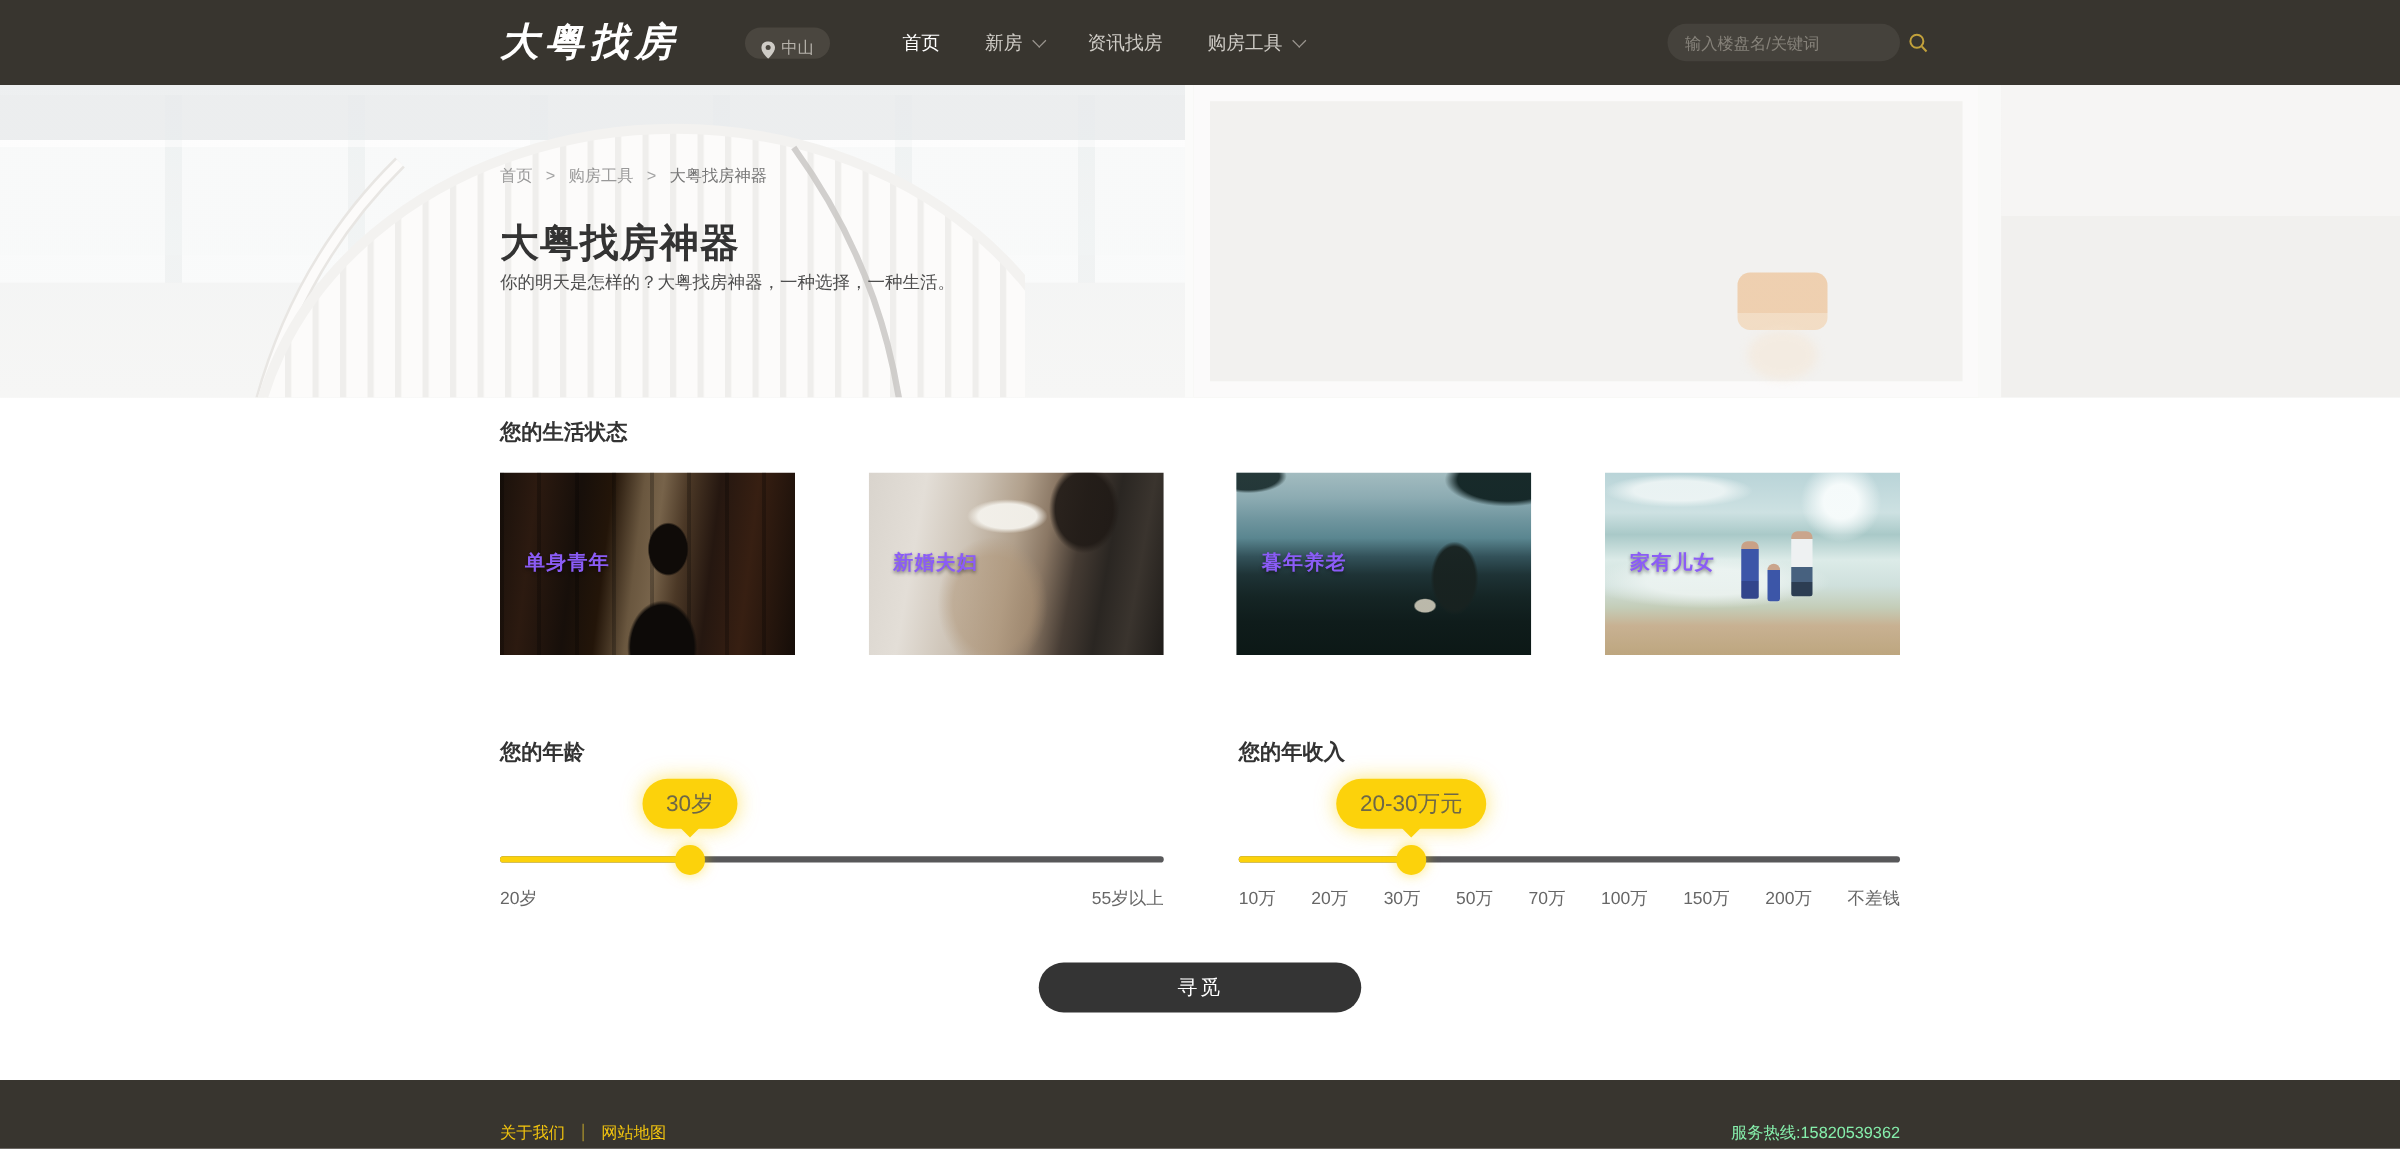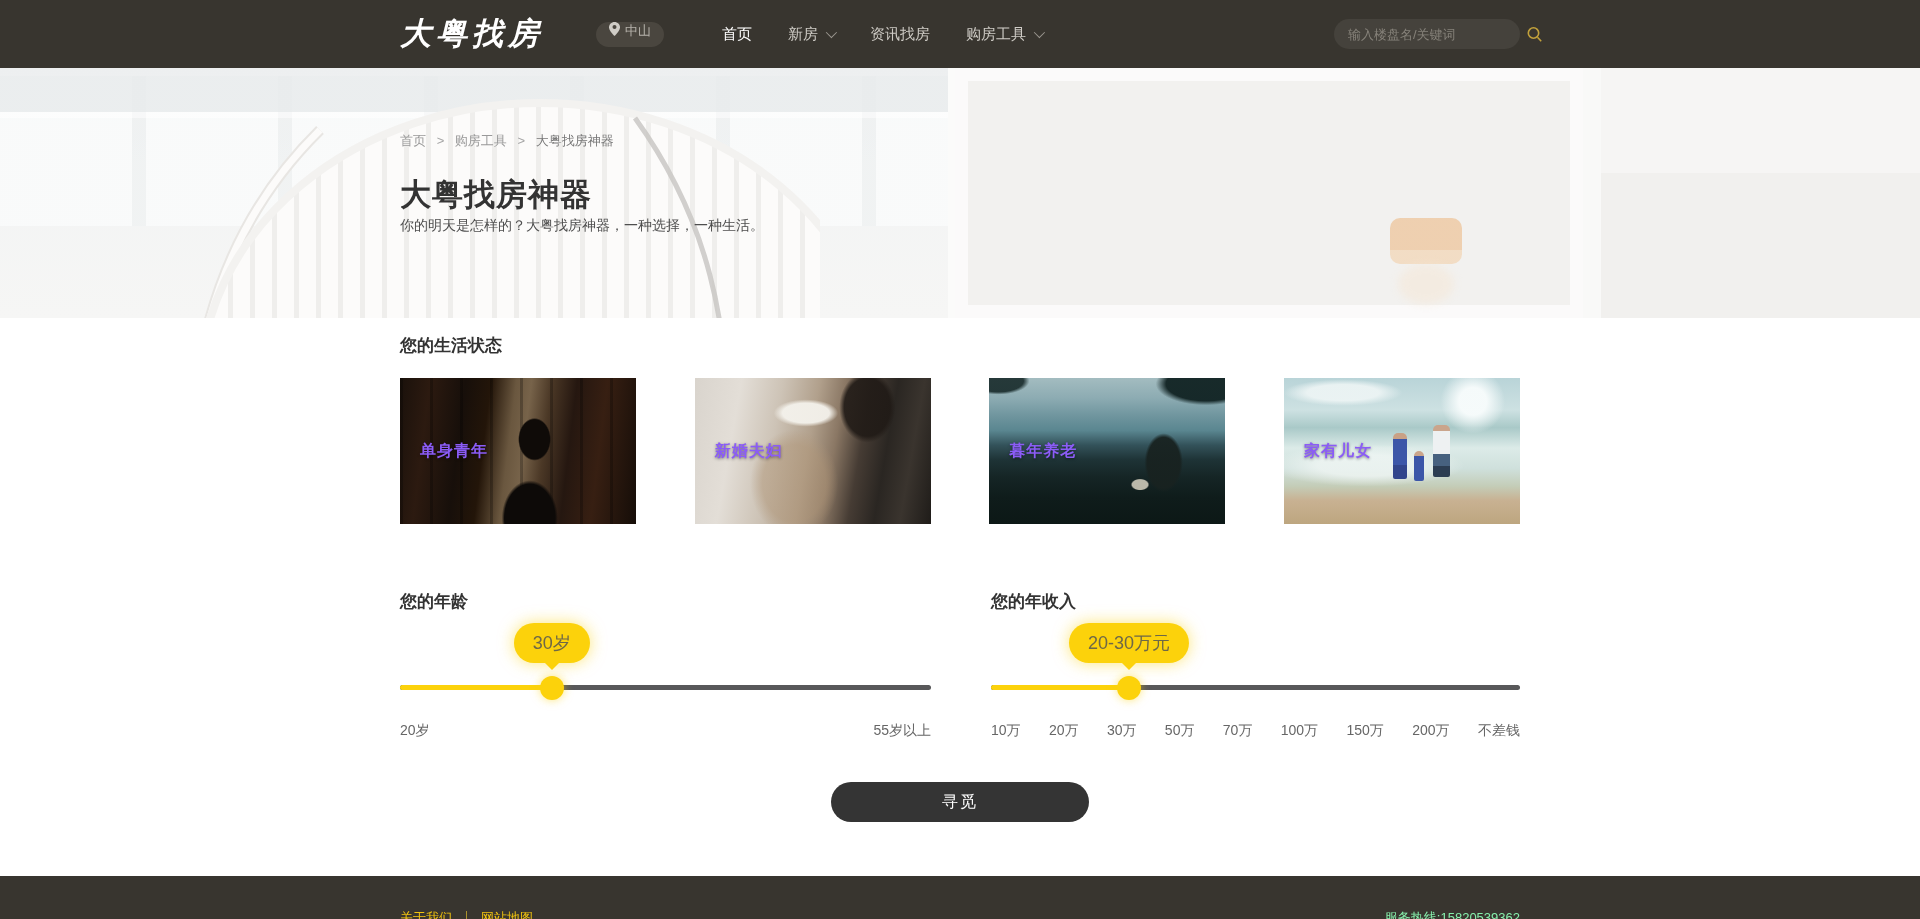--- a/index.html
+++ b/index.html
@@ -6,21 +6,21 @@
   html,body { width:1920px; height:919px; }
   body { font-family:"Liberation Sans", sans-serif; background:#fff; overflow:hidden; color:#333; }
   .container { width:1120px; margin:0 auto; position:relative; }
 
   
   .navbar { height:68px; background:#38352f; }
   .nav-inner { height:68px; display:flex; align-items:center; }
   .logo { font-family:"DejaVu Serif", serif; font-style:italic; font-weight:bold;
           font-size:31px; color:#fff; letter-spacing:5px; white-space:nowrap; cursor:pointer; }
   .loc-pill { margin-left:52px; background:#4a463f; border-radius:13px; height:25px;
-              display:flex; align-items:flex-start; padding:0 13px; cursor:pointer; }
+              display:flex; align-items:flex-end; padding:0 13px; cursor:pointer; }
   .loc-pill svg { margin-right:5px; }
   .loc-label { color:#b6b2ab; font-size:13px; }
   .menu { display:flex; margin-left:40px; align-items:center; }
   .menu-item { color:#cfccc6; font-size:15px; padding:0 18px; cursor:pointer; display:flex; align-items:center; white-space:nowrap; }
   .menu-item.active { color:#fff; }
   .caret { display:inline-block; width:8px; height:8px; border-right:1.6px solid #9a968f;
            border-bottom:1.6px solid #9a968f; transform:rotate(45deg) translateY(-2px); margin-left:8px; }
   .search-box { margin-left:auto; width:186px; height:30px; background:#45423c; border-radius:15px;
                 display:flex; align-items:center; padding:0 10px 0 14px; }
   .search-box input { flex:1; background:transparent; border:none; outline:none;
@@ -105,21 +105,21 @@
   .fill  { position:absolute; left:0; top:71px; height:5px; background:#fcd20b; border-radius:3px; }
   .handle { position:absolute; top:73.5px; width:24px; height:24px; border-radius:50%;
             background:#fcd20b; transform:translate(-50%,-50%); cursor:grab;
             box-shadow:0 0 10px rgba(252,210,11,.55); }
   .tooltip { position:absolute; top:9px; transform:translateX(-50%);
              background:#fcd20b; color:#6e6847; font-size:18px; line-height:40px; height:40px;
              padding:0 19px; border-radius:20px; white-space:nowrap;
              box-shadow:0 0 16px rgba(252,210,11,.55); }
   .tooltip::after { content:""; position:absolute; left:50%; bottom:-7px; margin-left:-8px;
                     border:8px solid transparent; border-top:8px solid #fcd20b; border-bottom:0; }
-  .range-labels { display:flex; justify-content:space-between; margin-top:22px;
+  .range-labels { display:flex; justify-content:space-between; margin-top:10px;
                   font-size:14px; color:#666; }
 
   
   .seek-wrap { display:flex; justify-content:center; margin-top:42px; }
   .seek-btn { width:258px; height:40px; border:none; border-radius:20px; background:#343434;
               color:#fff; font-size:16px; letter-spacing:2px; cursor:pointer;
               font-family:"Liberation Sans", sans-serif; }
 
   
   .footer { height:57px; background:#38352f; }

